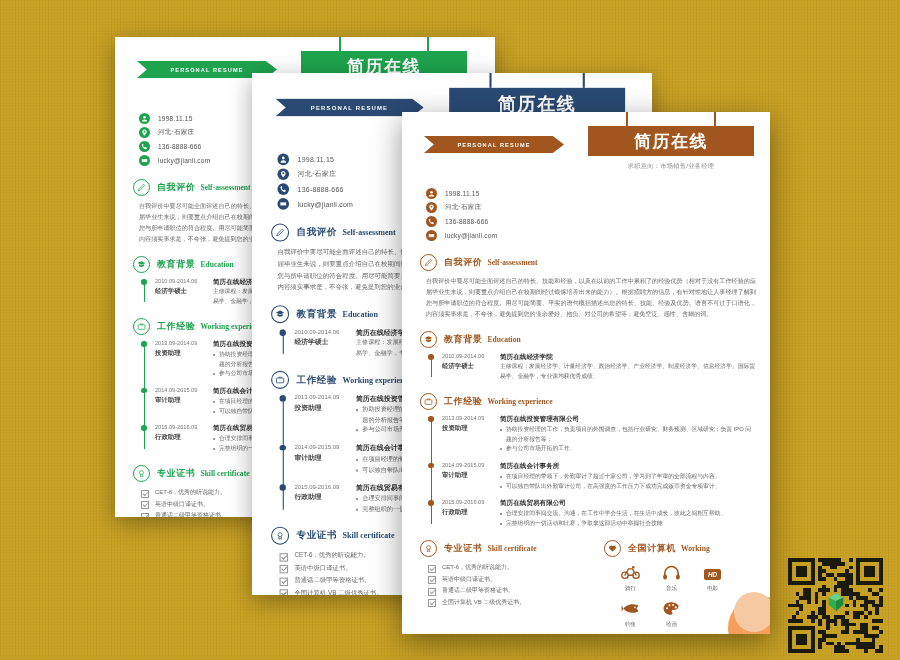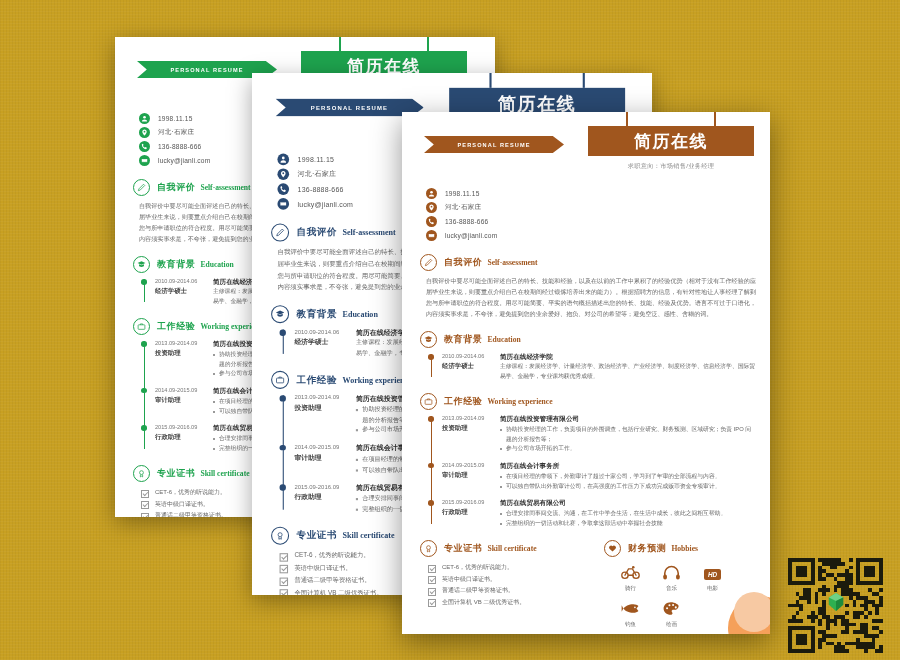--- a/index.html
+++ b/index.html
@@ -658,22 +658,22 @@
             </div>
           </div>
         </div>
         <div class="bcol">
           <div class="sec-hd">
             <span class="sec-ico" style="border-color:#a0561e;color:#a0561e">
               <svg viewBox="0 0 16 16" fill="currentColor">
                 <path d="M8 13.5 2.6 8.3A3.3 3.3 0 018 4.1a3.3 3.3 0 015.4 4.2z"></path>
               </svg>
             </span>
-            <span class="sec-cn" style="color:#a0561e">财务预测</span>
-            <span class="sec-en" style="color:#a0561e">Hobbies</span>
+            <span class="sec-cn" style="color:#a0561e">全国计算机</span>
+            <span class="sec-en" style="color:#a0561e">Working</span>
           </div>
           <div class="hobbies">
             <div class="hb">
               <div class="g">
                 <span style="color:#a0561e"><svg viewBox="0 0 24 20" fill="none" stroke="currentColor" stroke-width="1.7">
                     <circle cx="5" cy="13.5" r="4"></circle>
                     <circle cx="19" cy="13.5" r="4"></circle>
                     <path d="M5 13.5 9.5 5.5h5l4.5 8M9.5 13.5h6" stroke-linecap="round"></path>
                     <circle cx="15.5" cy="3.5" r="1.6" fill="currentColor" stroke="none"></circle>
                   </svg></span>

